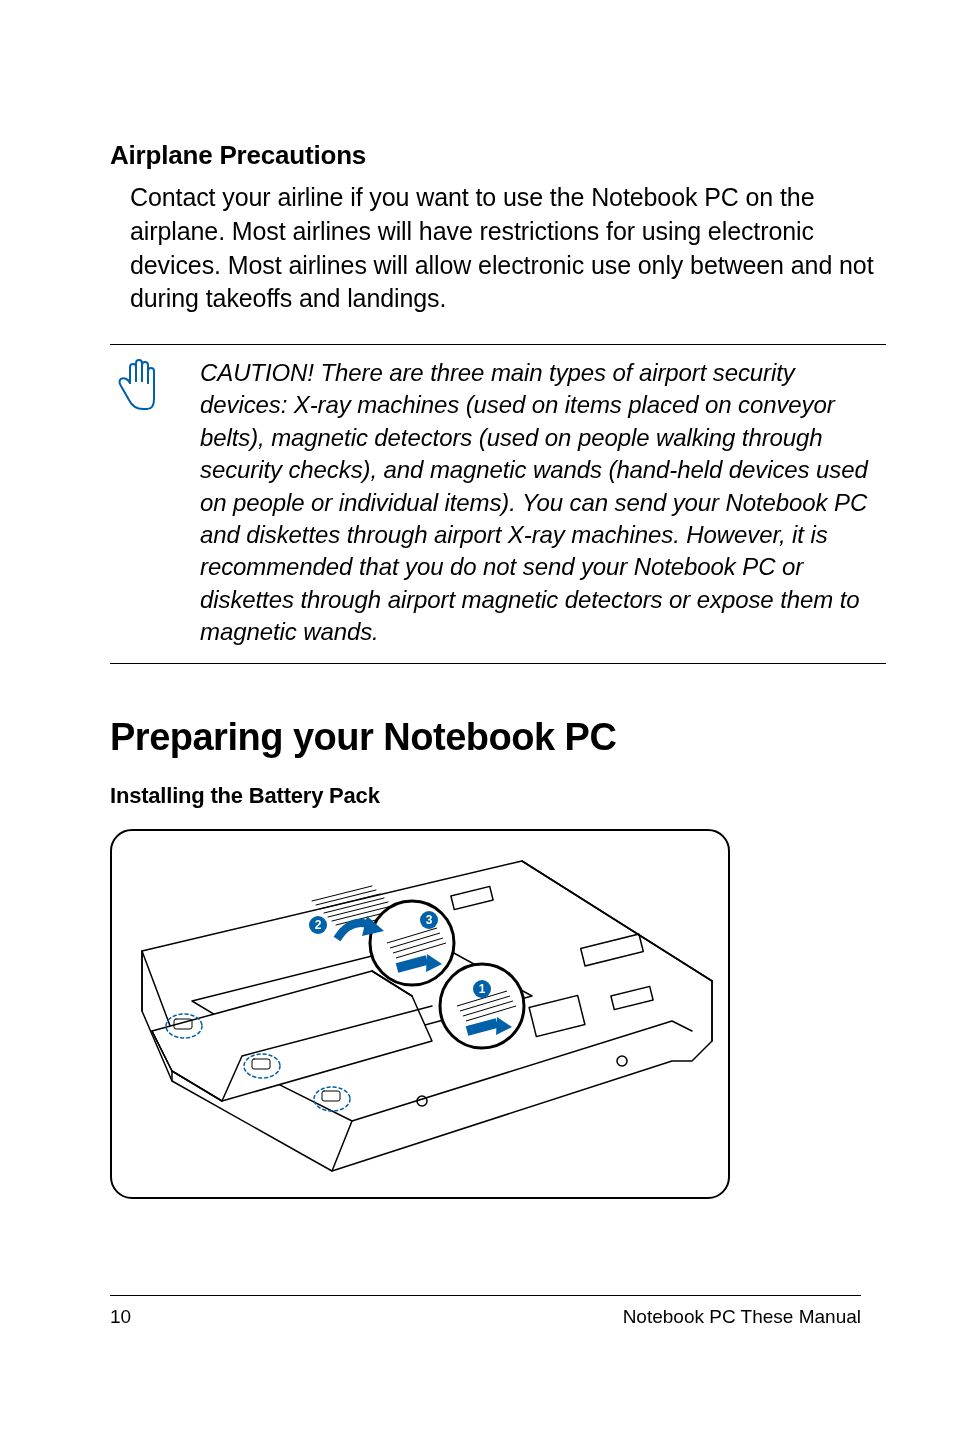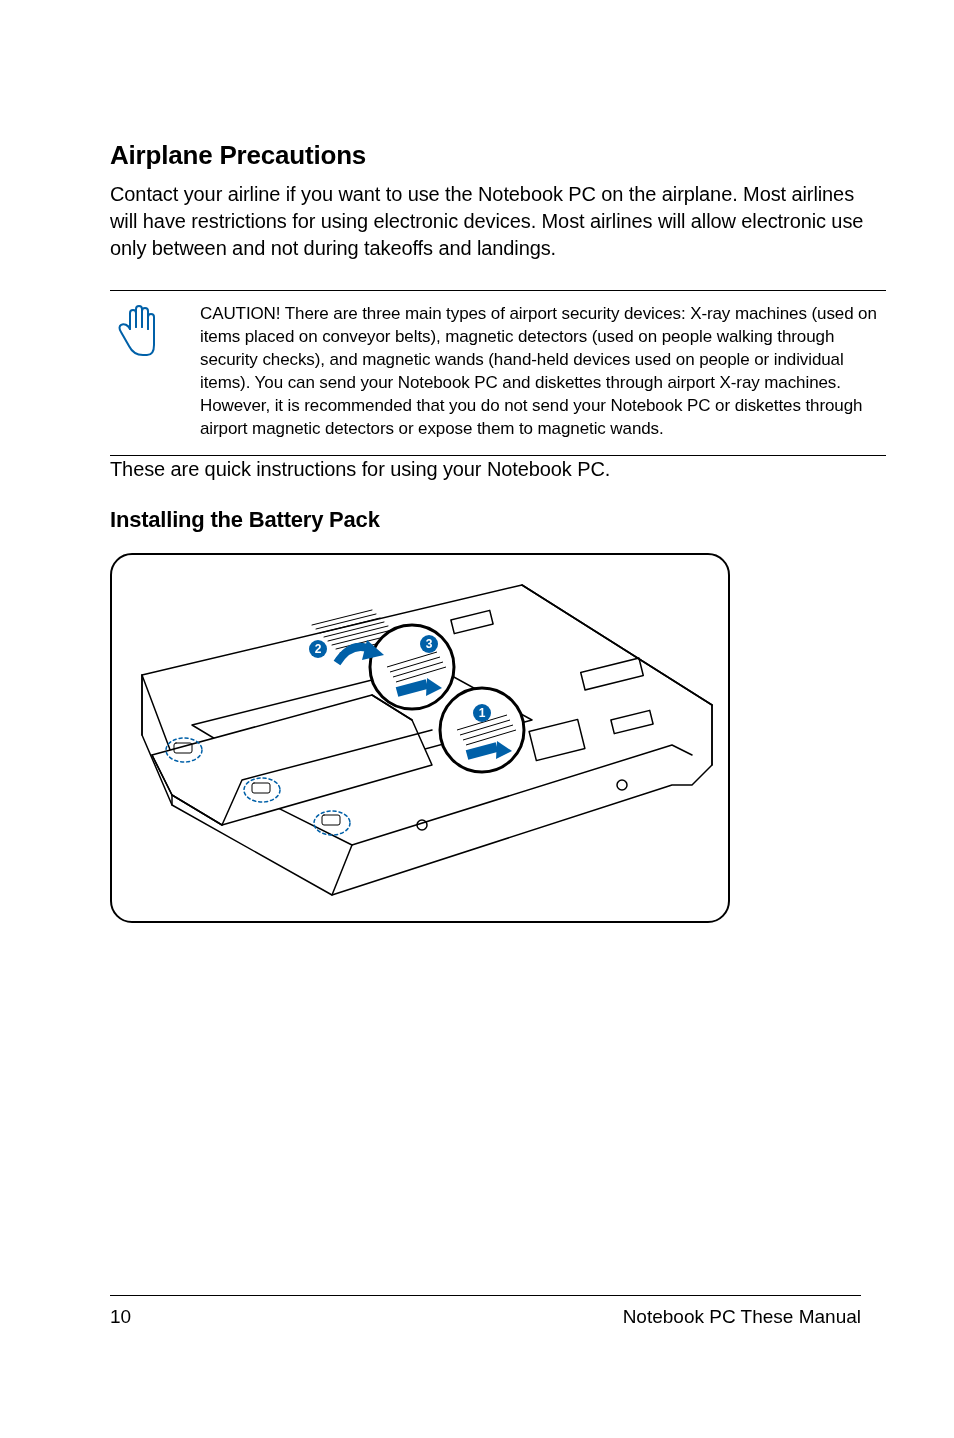--- a/index.html
+++ b/index.html
@@ -21,43 +21,45 @@
       padding: 140px 68px 0 110px;
       position: relative;
     }
     .section-heading {
       font-size: 26px;
       font-weight: 700;
       margin-bottom: 10px;
       letter-spacing: -0.2px;
     }
     .body-text {
-      font-size: 20px;
+      font-size: 25px;
       line-height: 1.35;
       letter-spacing: -0.1px;
+      margin-left: 20px;
     }
     .caution-block {
       margin-top: 28px;
       border-top: 1px solid #000;
       border-bottom: 1px solid #000;
       padding: 12px 0 14px 0;
       display: flex;
       align-items: flex-start;
     }
     .caution-icon-wrap {
       width: 70px;
       flex-shrink: 0;
       padding-top: 0;
       padding-left: 6px;
     }
     .caution-text {
-      font-size: 17px;
+      font-size: 24px;
       line-height: 1.35;
       padding-left: 20px;
       letter-spacing: -0.1px;
+      font-style: italic;
     }
     .main-heading {
       font-family: Verdana, Geneva, sans-serif;
       font-size: 38px;
       font-weight: 700;
       margin-top: 52px;
       margin-bottom: 12px;
       letter-spacing: -0.5px;
     }
     .subsection-heading {
@@ -118,22 +120,22 @@
           <path d="M20 24 V6 a3 3 0 0 1 6 0 V24"></path>
           <path d="M26 24 V8 a3 3 0 0 1 6 0 V26"></path>
           <path d="M32 26 V14 a3 3 0 0 1 6 0 V30"></path>
           <path d="M14 26 c-2 -4 -6 -6 -9 -4 c-2 1 -2 4 0 7 l8 14 c3 6 8 9 14 9 h4 c6 0 7 -5 7 -10 V30"></path>
         </g>
       </svg>
     </div>
     <div class="caution-text">CAUTION! There are three main types of airport security devices: X-ray machines (used on items placed on conveyor belts), magnetic detectors (used on people walking through security checks), and magnetic wands (hand-held devices used on people or individual items). You can send your Notebook PC and diskettes through airport X-ray machines. However, it is recommended that you do not send your Notebook PC or diskettes through airport magnetic detectors or expose them to magnetic wands.</div>
   </div>
 
-
-  <p class="body-text">These are quick instructions for using your Notebook PC.</p>
+  <h1 class="main-heading">Preparing your Notebook PC</h1>
+
 
   <h4 class="subsection-heading">Installing the Battery Pack</h4>
 
   <div class="illustration">
     <svg width="620" height="370" viewBox="0 0 620 370">
       <g fill="none" stroke="#000" stroke-width="1.5" stroke-linejoin="round" stroke-linecap="round">
 
         <path d="M30 120 L410 30 L600 150 L600 210 L580 230 L560 230 L220 340 L60 250 L30 180 Z"></path>
         <path d="M30 120 L30 180"></path>
         <path d="M600 150 L600 210"></path>

